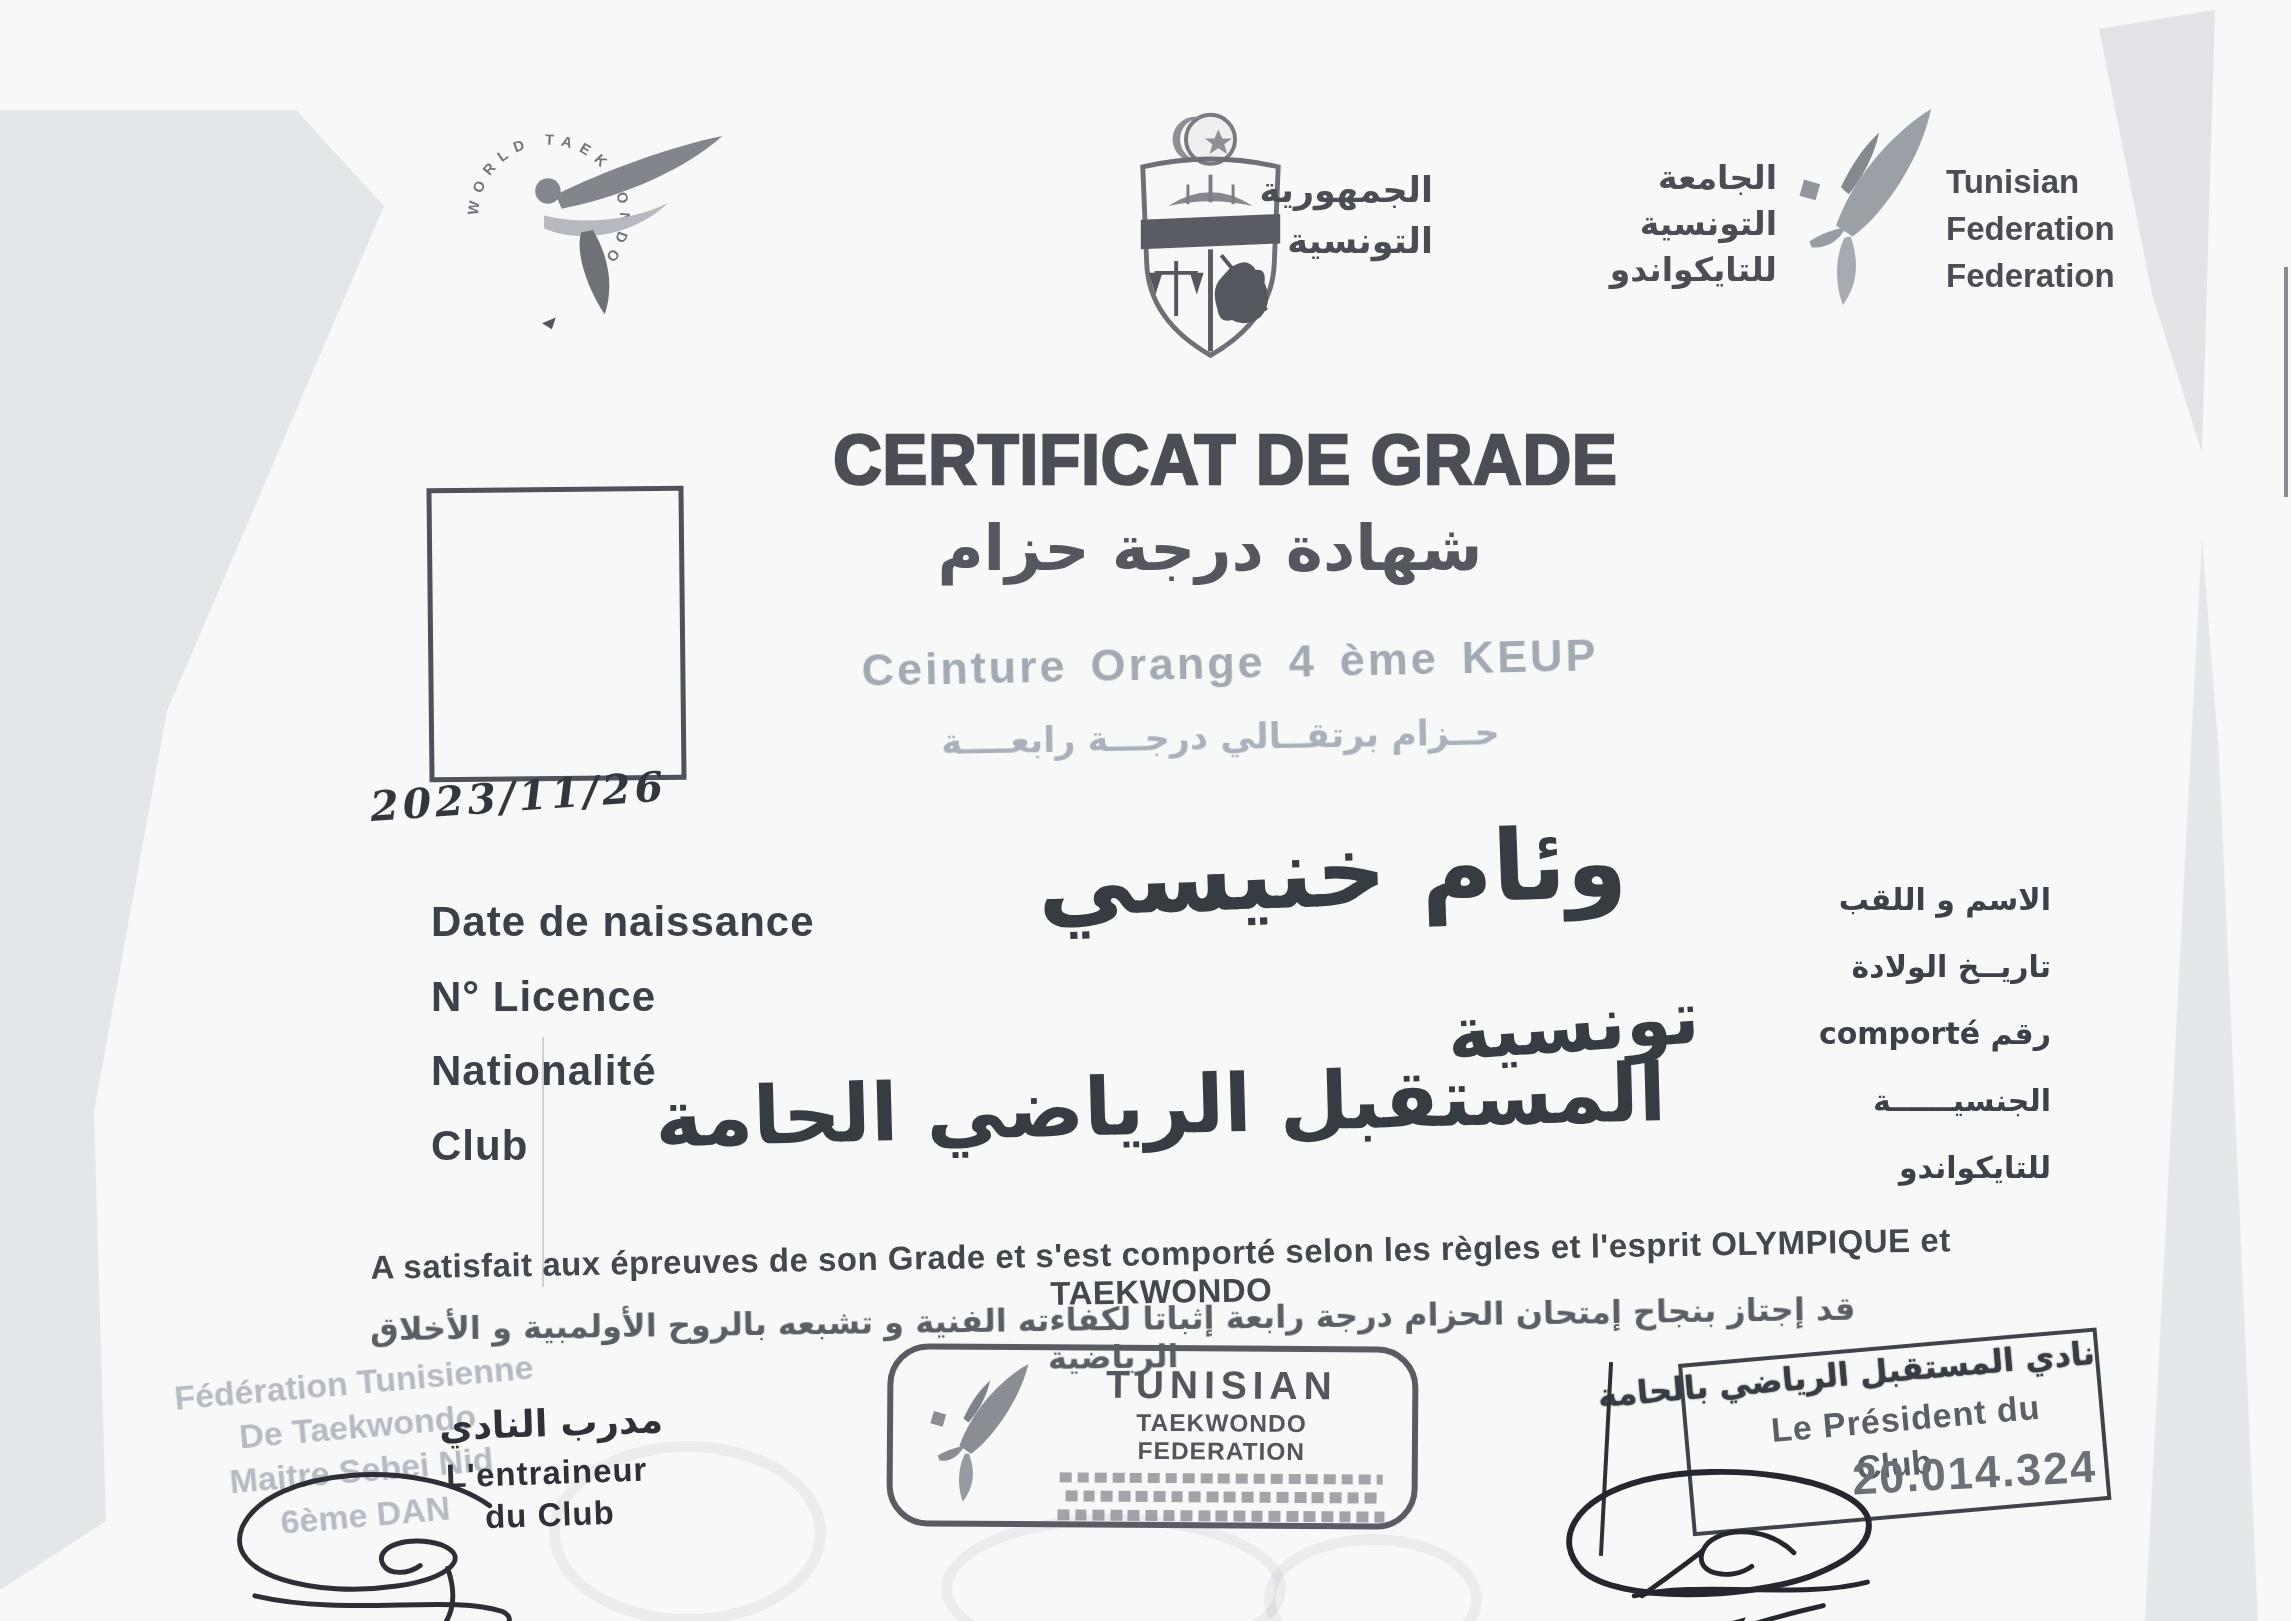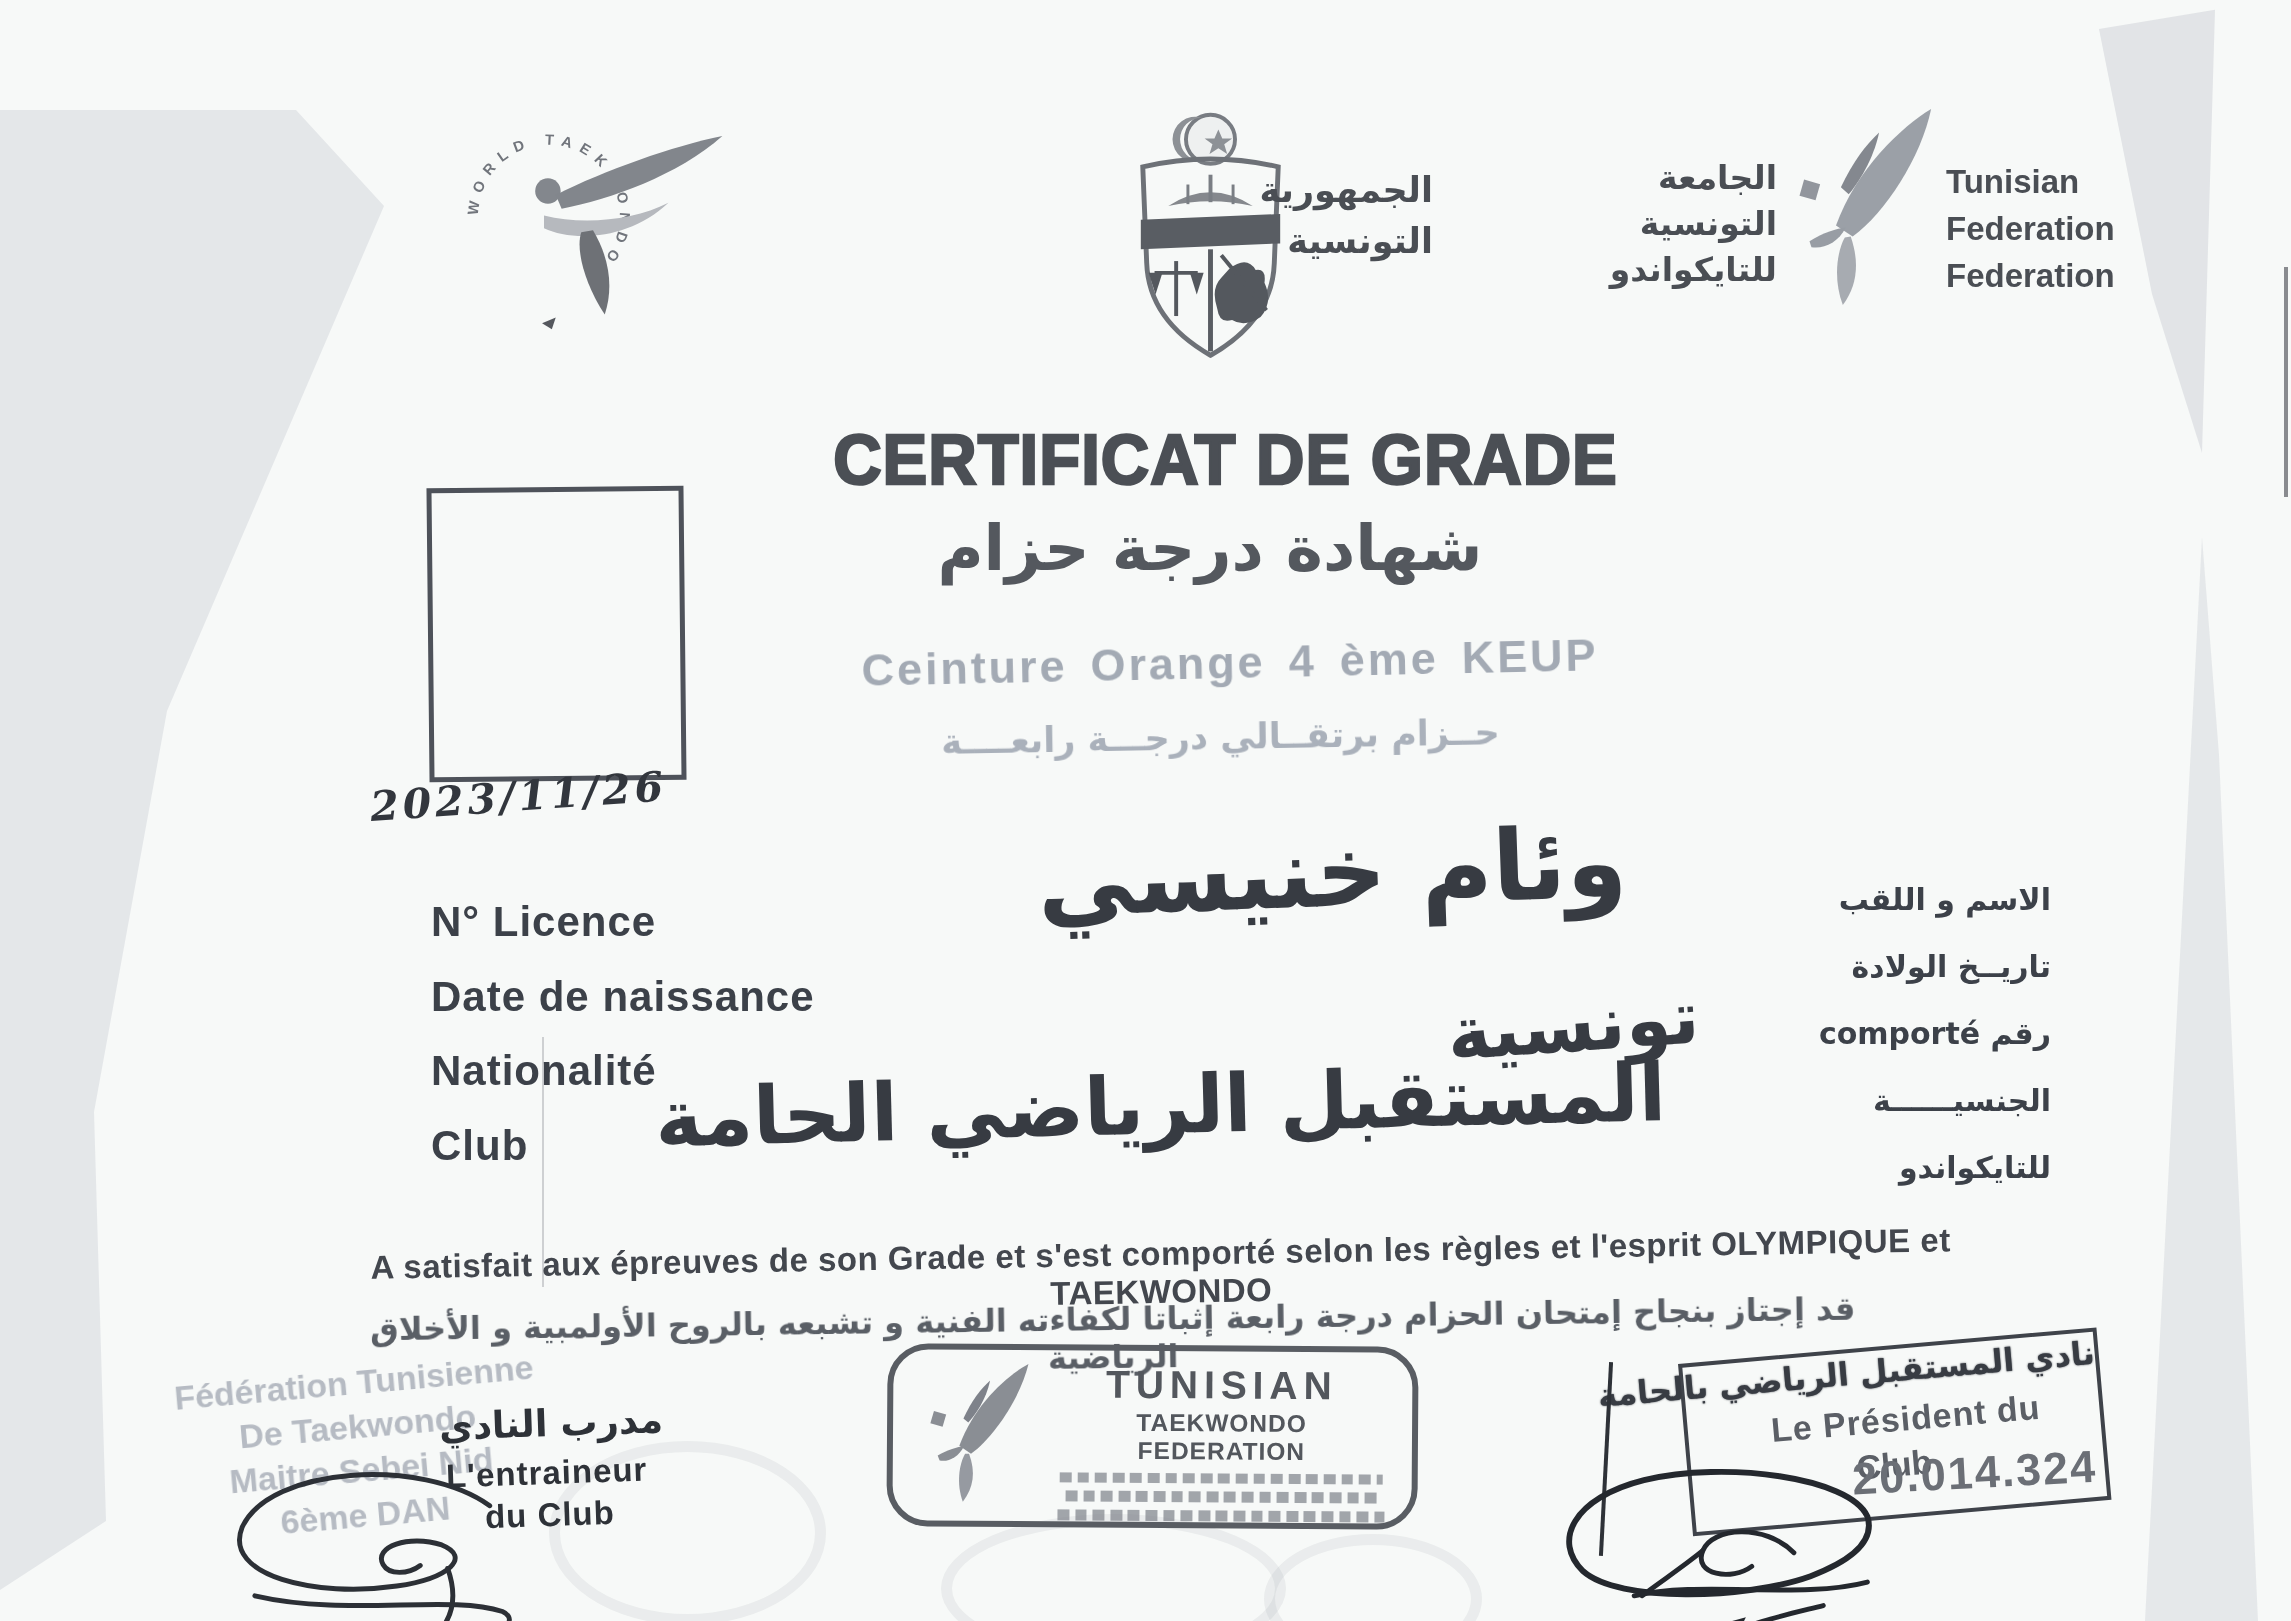--- a/index.html
+++ b/index.html
@@ -203,22 +203,22 @@
   <div class="abs title-fr">CERTIFICAT DE GRADE</div>
   <div class="abs title-ar">شهادة درجة حزام</div>
 
   <div class="abs grade-fr">Ceinture Orange  4 ème KEUP</div>
   <div class="abs grade-ar">حــزام برتقــالي درجـــة رابعــــة</div>
 
   <div class="abs photo-box"></div>
   <div class="abs photo-date">2023/11/26</div>
 
   <div class="abs labels-fr">
+    <div class="line">Date de naissance</div>
     <div class="line">N° Licence</div>
-    <div class="line">Date de naissance</div>
     <div class="line">Nationalité</div>
     <div class="line">Club</div>
   </div>
 
   <div class="abs labels-ar">
     <div class="line">الاسم و اللقب</div>
     <div class="line">تاريــخ الولادة</div>
     <div class="line">رقم comporté</div>
     <div class="line">الجنسيــــــة</div>
     <div class="line">للتايكواندو</div>

